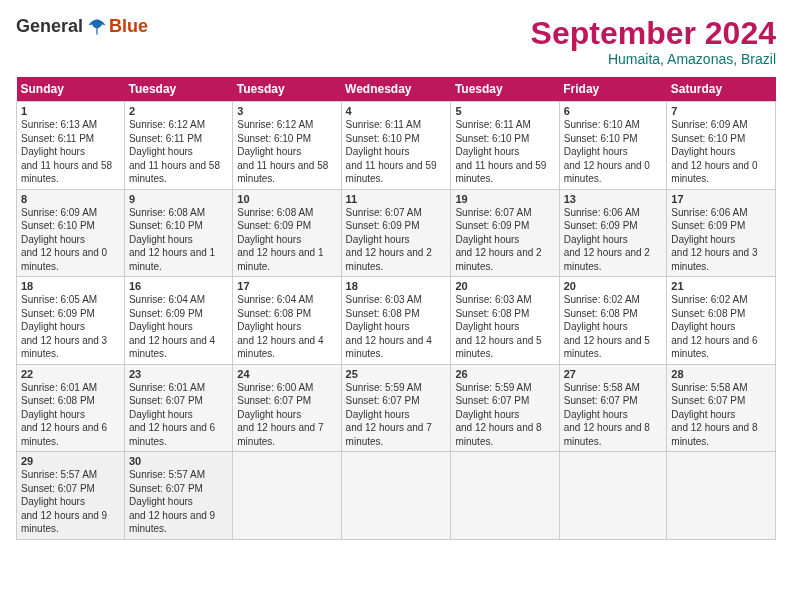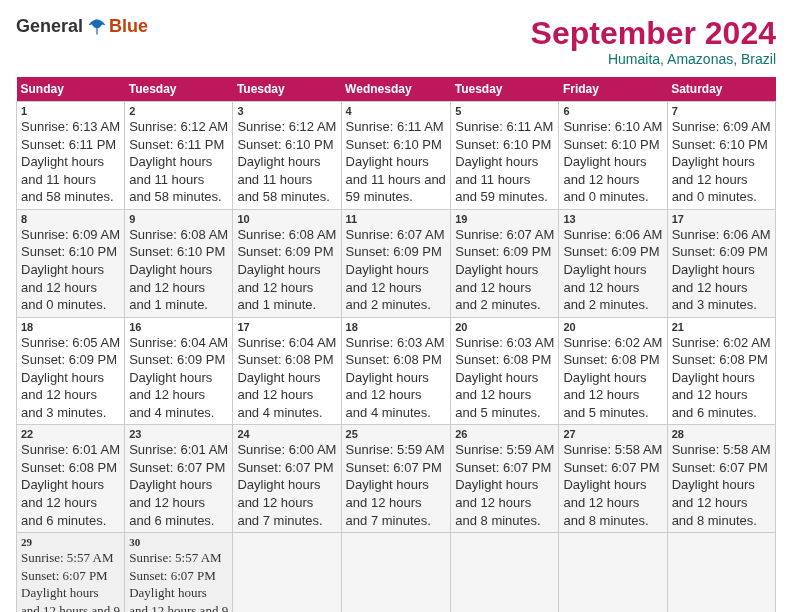--- a/index.html
+++ b/index.html
@@ -79,31 +79,30 @@
       padding: 3px 4px;
       width: 113px;
       height: 82px;
       background: #fff;
     }
     .calendar tr:nth-child(even) td {
       background: #f5f5f5;
     }
     .calendar tr:last-child td {
       background: #f0f0f0;
-      font-family: Liberation Serif, serif;
     }
     .day-num {
       font-size: 11px;
       font-weight: bold;
       color: #333;
       display: block;
       margin-bottom: 1px;
     }
     .day-info {
-      font-size: 13px;
+      font-size: 10px;
       color: #333;
       line-height: 1.35;
     }
     .empty-cell {
       background: #f5f5f5 !important;
     }
   </style>
 </head>
 <body>
 <div class="page">

